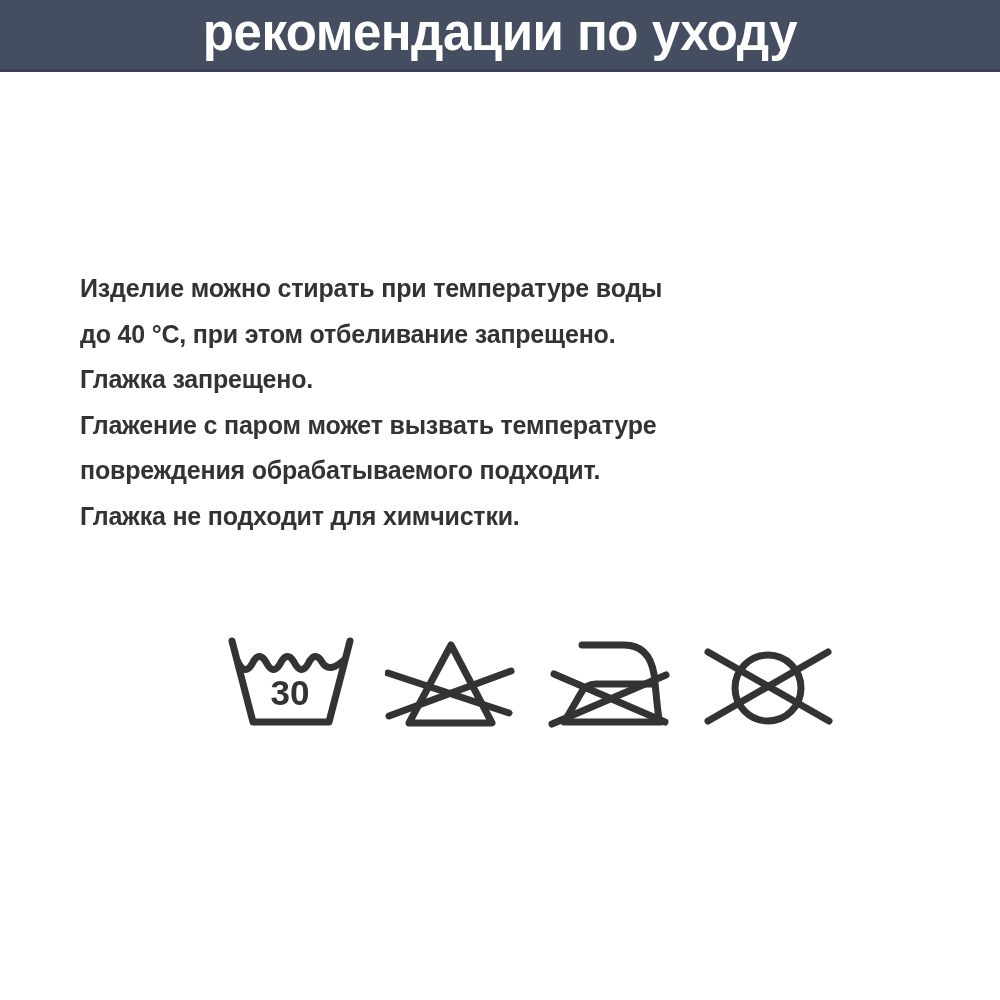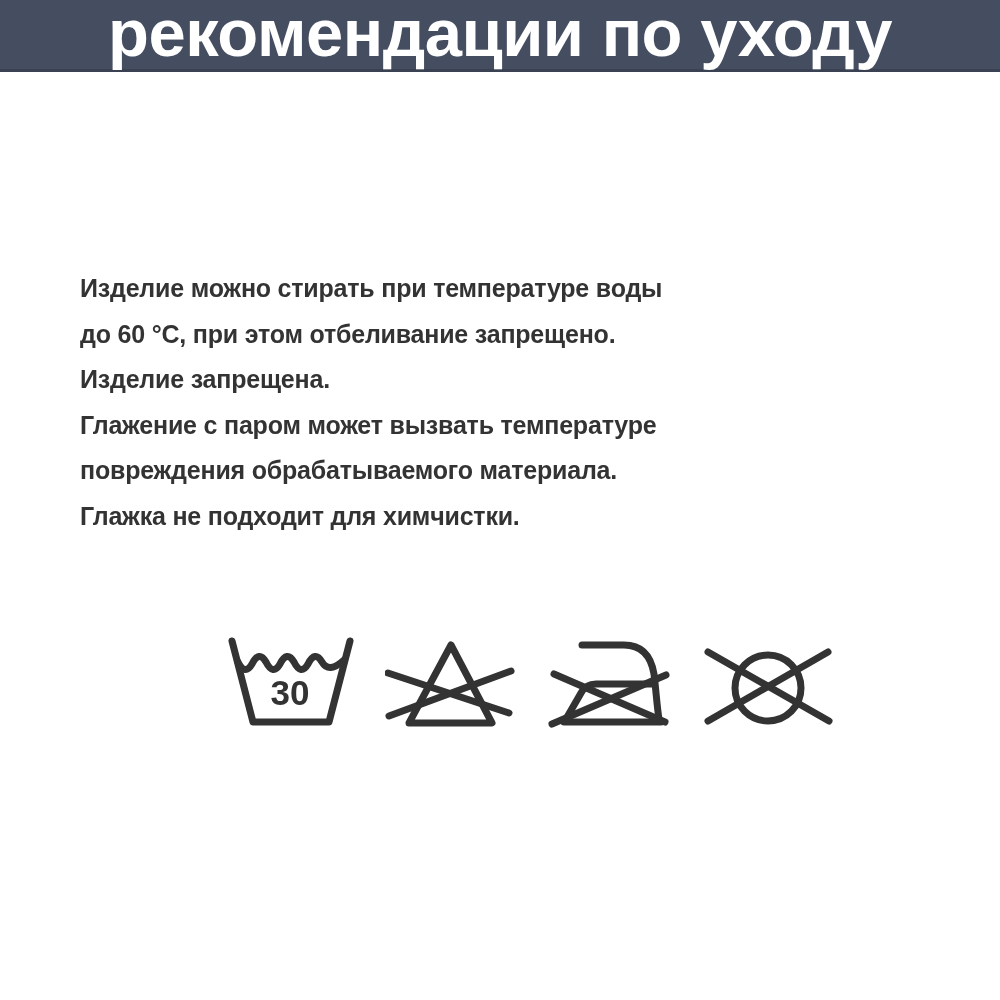--- a/index.html
+++ b/index.html
@@ -20,21 +20,21 @@
     border-bottom: 3px solid var(--header-border, #3a4153);
     box-sizing: border-box;
     display: flex;
     align-items: center;
     justify-content: center;
   }
   .header h1 {
     margin: 0;
     padding-bottom: 4px;
     color: var(--header-fg, #ffffff);
-    font-size: 67px;
+    font-size: 51px;
     font-weight: bold;
     letter-spacing: -0.5px;
     line-height: 1;
     white-space: nowrap;
   }
   .care-text {
     position: absolute;
     left: 80px;
     top: 266px;
     margin: 0;
@@ -72,24 +72,24 @@
 </style>
 </head>
 <body>
 
 <div class="header">
   <h1>рекомендации по уходу</h1>
 </div>
 
 <p class="care-text">
   <span class="line">Изделие можно стирать при температуре воды</span>
-  <span class="line">до 60 °С, при этом отбеливание запрещено.</span>
-  <span class="line">Изделие запрещена.</span>
+  <span class="line">до 40 °С, при этом отбеливание запрещено.</span>
+  <span class="line">Глажка запрещено.</span>
   <span class="line">Глажение с паром может вызвать температуре</span>
-  <span class="line">повреждения обрабатываемого материала.</span>
+  <span class="line">повреждения обрабатываемого подходит.</span>
   <span class="line">Глажка не подходит для химчистки.</span>
 </p>
 
 <div class="symbols-row">
 
   <svg width="130" height="120" viewBox="0 0 130 120">
     <path class="sym" d="M6,19 L27,100 L103,100 L124,19"></path>
     <path class="sym" d="M12,40 Q19,54 26,42 Q33,28 40,40 Q47,54 54,42 Q61,28 68,40 Q75,54 82,42 Q89,28 96,40 Q103,52 118,38"></path>
     <text class="sym-text" x="64" y="83">30</text>
   </svg>

